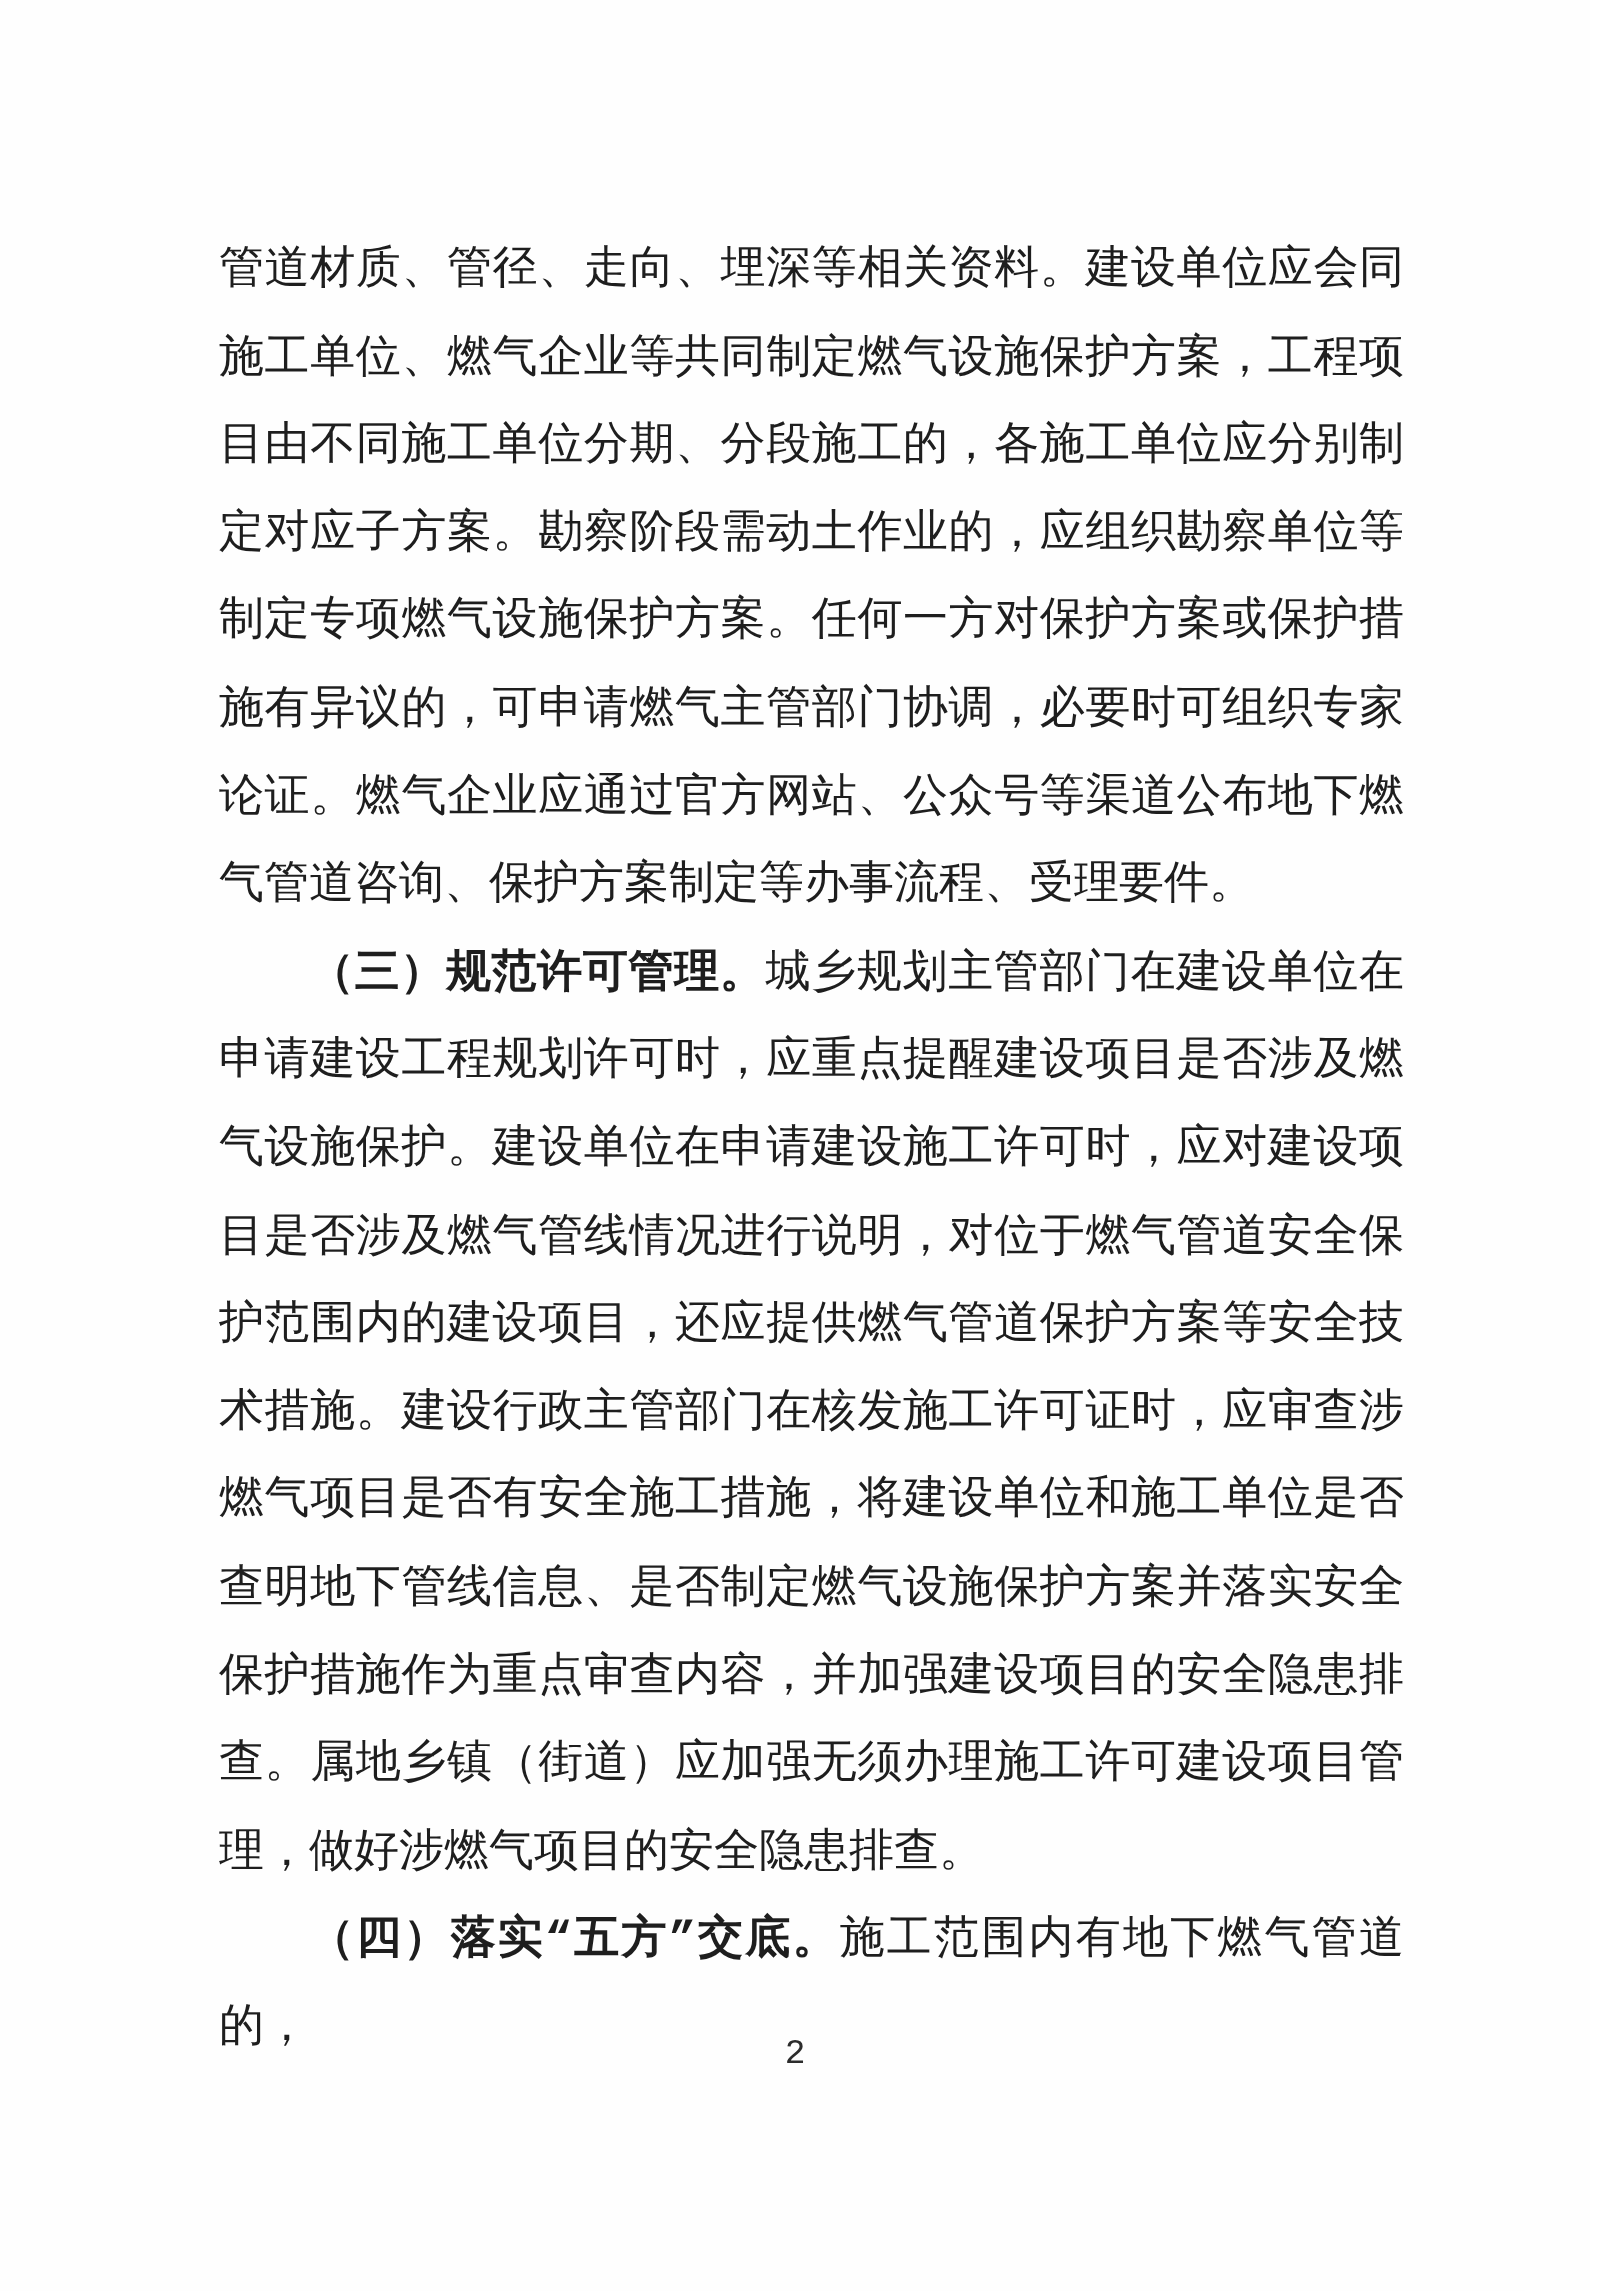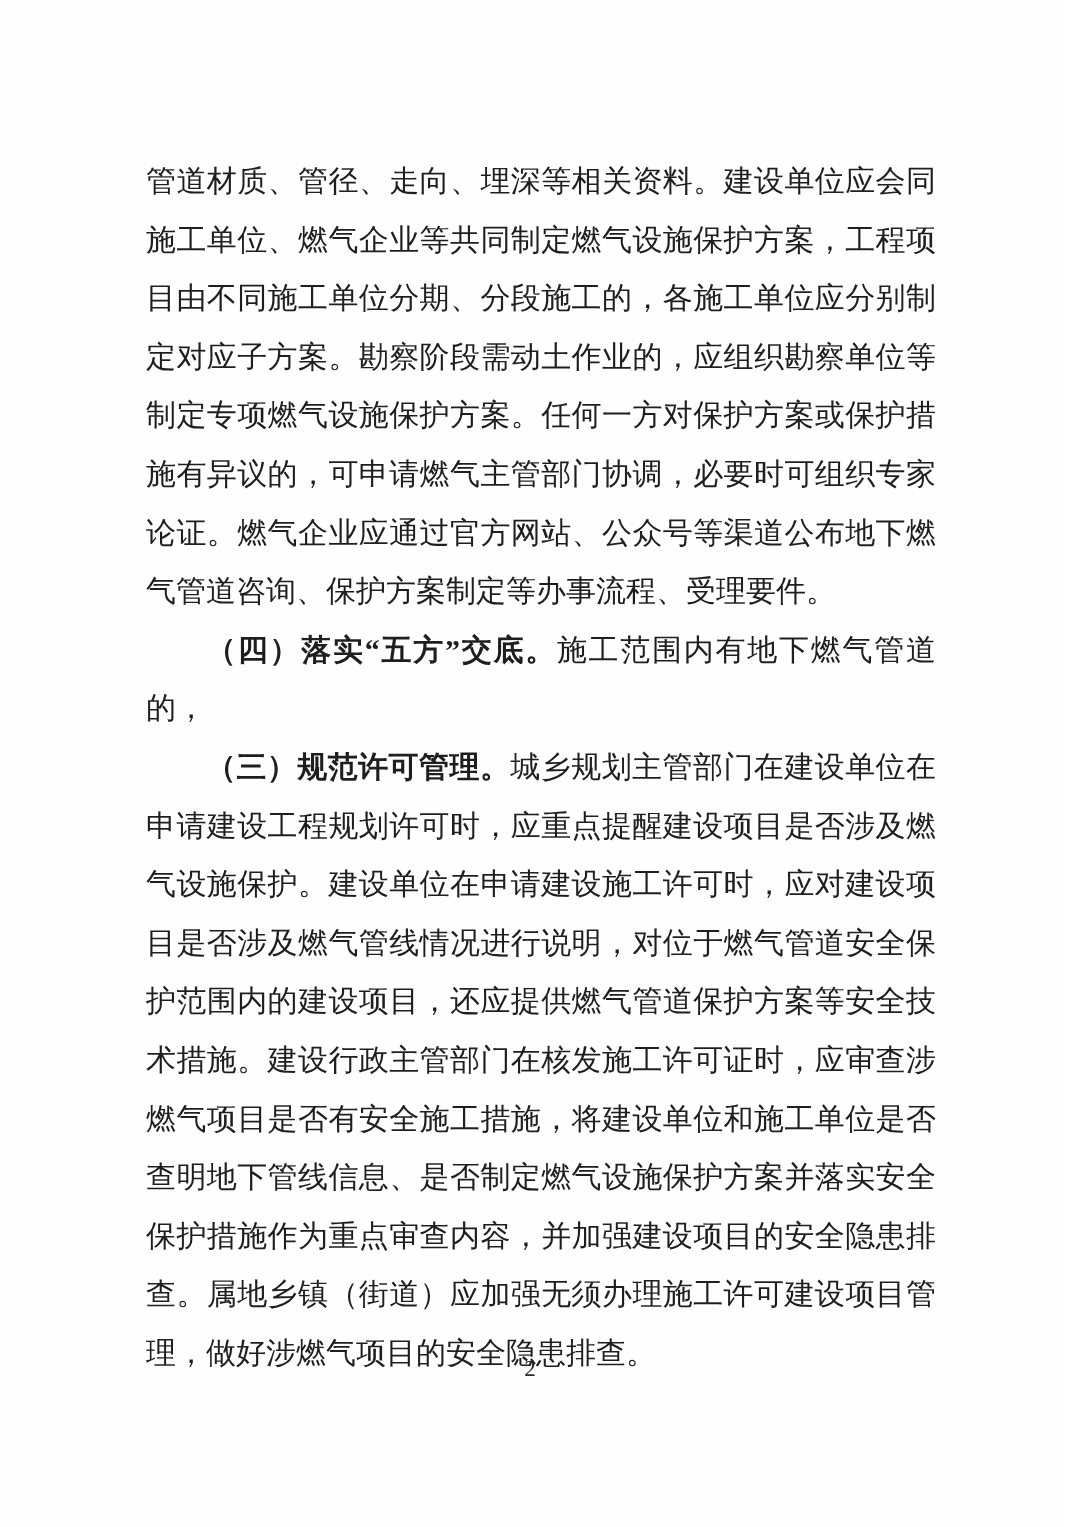--- a/index.html
+++ b/index.html
@@ -6,21 +6,21 @@
     margin: 0;
     padding: 0;
     background: #ffffff;
   }
   .page {
     position: relative;
     width: 1060px;
     height: 1527px;
     background: #fefefe;
     overflow: hidden;
-    font-family: Liberation Serif, serif;
+    font-family: Liberation Mono, monospace;
   }
   .text-block {
     position: absolute;
     left: 146px;
     top: 152px;
     width: 790px;
     color: #1e1e1e;
   }
   .para {
     margin: 0;
@@ -48,17 +48,17 @@
     font-size: 23px;
     color: #2c2c2c;
   }
 </style>
 </head>
 <body>
 
 <div class="page">
   <div class="text-block">
       <p class="para"><span class="run">管道材质、管径、走向、埋深等相关资料。建设单位应会同施工单位、燃气企业等共同制定燃气设施保护方案，工程项目由不同施工单位分期、分段施工的，各施工单位应分别制定对应子方案。勘察阶段需动土作业的，应组织勘察单位等制定专项燃气设施保护方案。任何一方对保护方案或保护措施有异议的，可申请燃气主管部门协调，必要时可组织专家论证。燃气企业应通过官方网站、公众号等渠道公布地下燃气管道咨询、保护方案制定等办事流程、受理要件。</span></p>
+      <p class="para indent"><span class="run bold">（三）规范许可管理。</span><span class="run">城乡规划主管部门在建设单位在申请建设工程规划许可时，应重点提醒建设项目是否涉及燃气设施保护。建设单位在申请建设施工许可时，应对建设项目是否涉及燃气管线情况进行说明，对位于燃气管道安全保护范围内的建设项目，还应提供燃气管道保护方案等安全技术措施。建设行政主管部门在核发施工许可证时，应审查涉燃气项目是否有安全施工措施，将建设单位和施工单位是否查明地下管线信息、是否制定燃气设施保护方案并落实安全保护措施作为重点审查内容，并加强建设项目的安全隐患排查。属地乡镇（街道）应加强无须办理施工许可建设项目管理，做好涉燃气项目的安全隐患排查。</span></p>
       <p class="para indent"><span class="run bold">（四）落实“五方”交底。</span><span class="run">施工范围内有地下燃气管道的，</span></p>
-      <p class="para indent"><span class="run bold">（三）规范许可管理。</span><span class="run">城乡规划主管部门在建设单位在申请建设工程规划许可时，应重点提醒建设项目是否涉及燃气设施保护。建设单位在申请建设施工许可时，应对建设项目是否涉及燃气管线情况进行说明，对位于燃气管道安全保护范围内的建设项目，还应提供燃气管道保护方案等安全技术措施。建设行政主管部门在核发施工许可证时，应审查涉燃气项目是否有安全施工措施，将建设单位和施工单位是否查明地下管线信息、是否制定燃气设施保护方案并落实安全保护措施作为重点审查内容，并加强建设项目的安全隐患排查。属地乡镇（街道）应加强无须办理施工许可建设项目管理，做好涉燃气项目的安全隐患排查。</span></p>
     </div>
   <div class="page-number">2</div>
 </div>
 
 </body></html>

